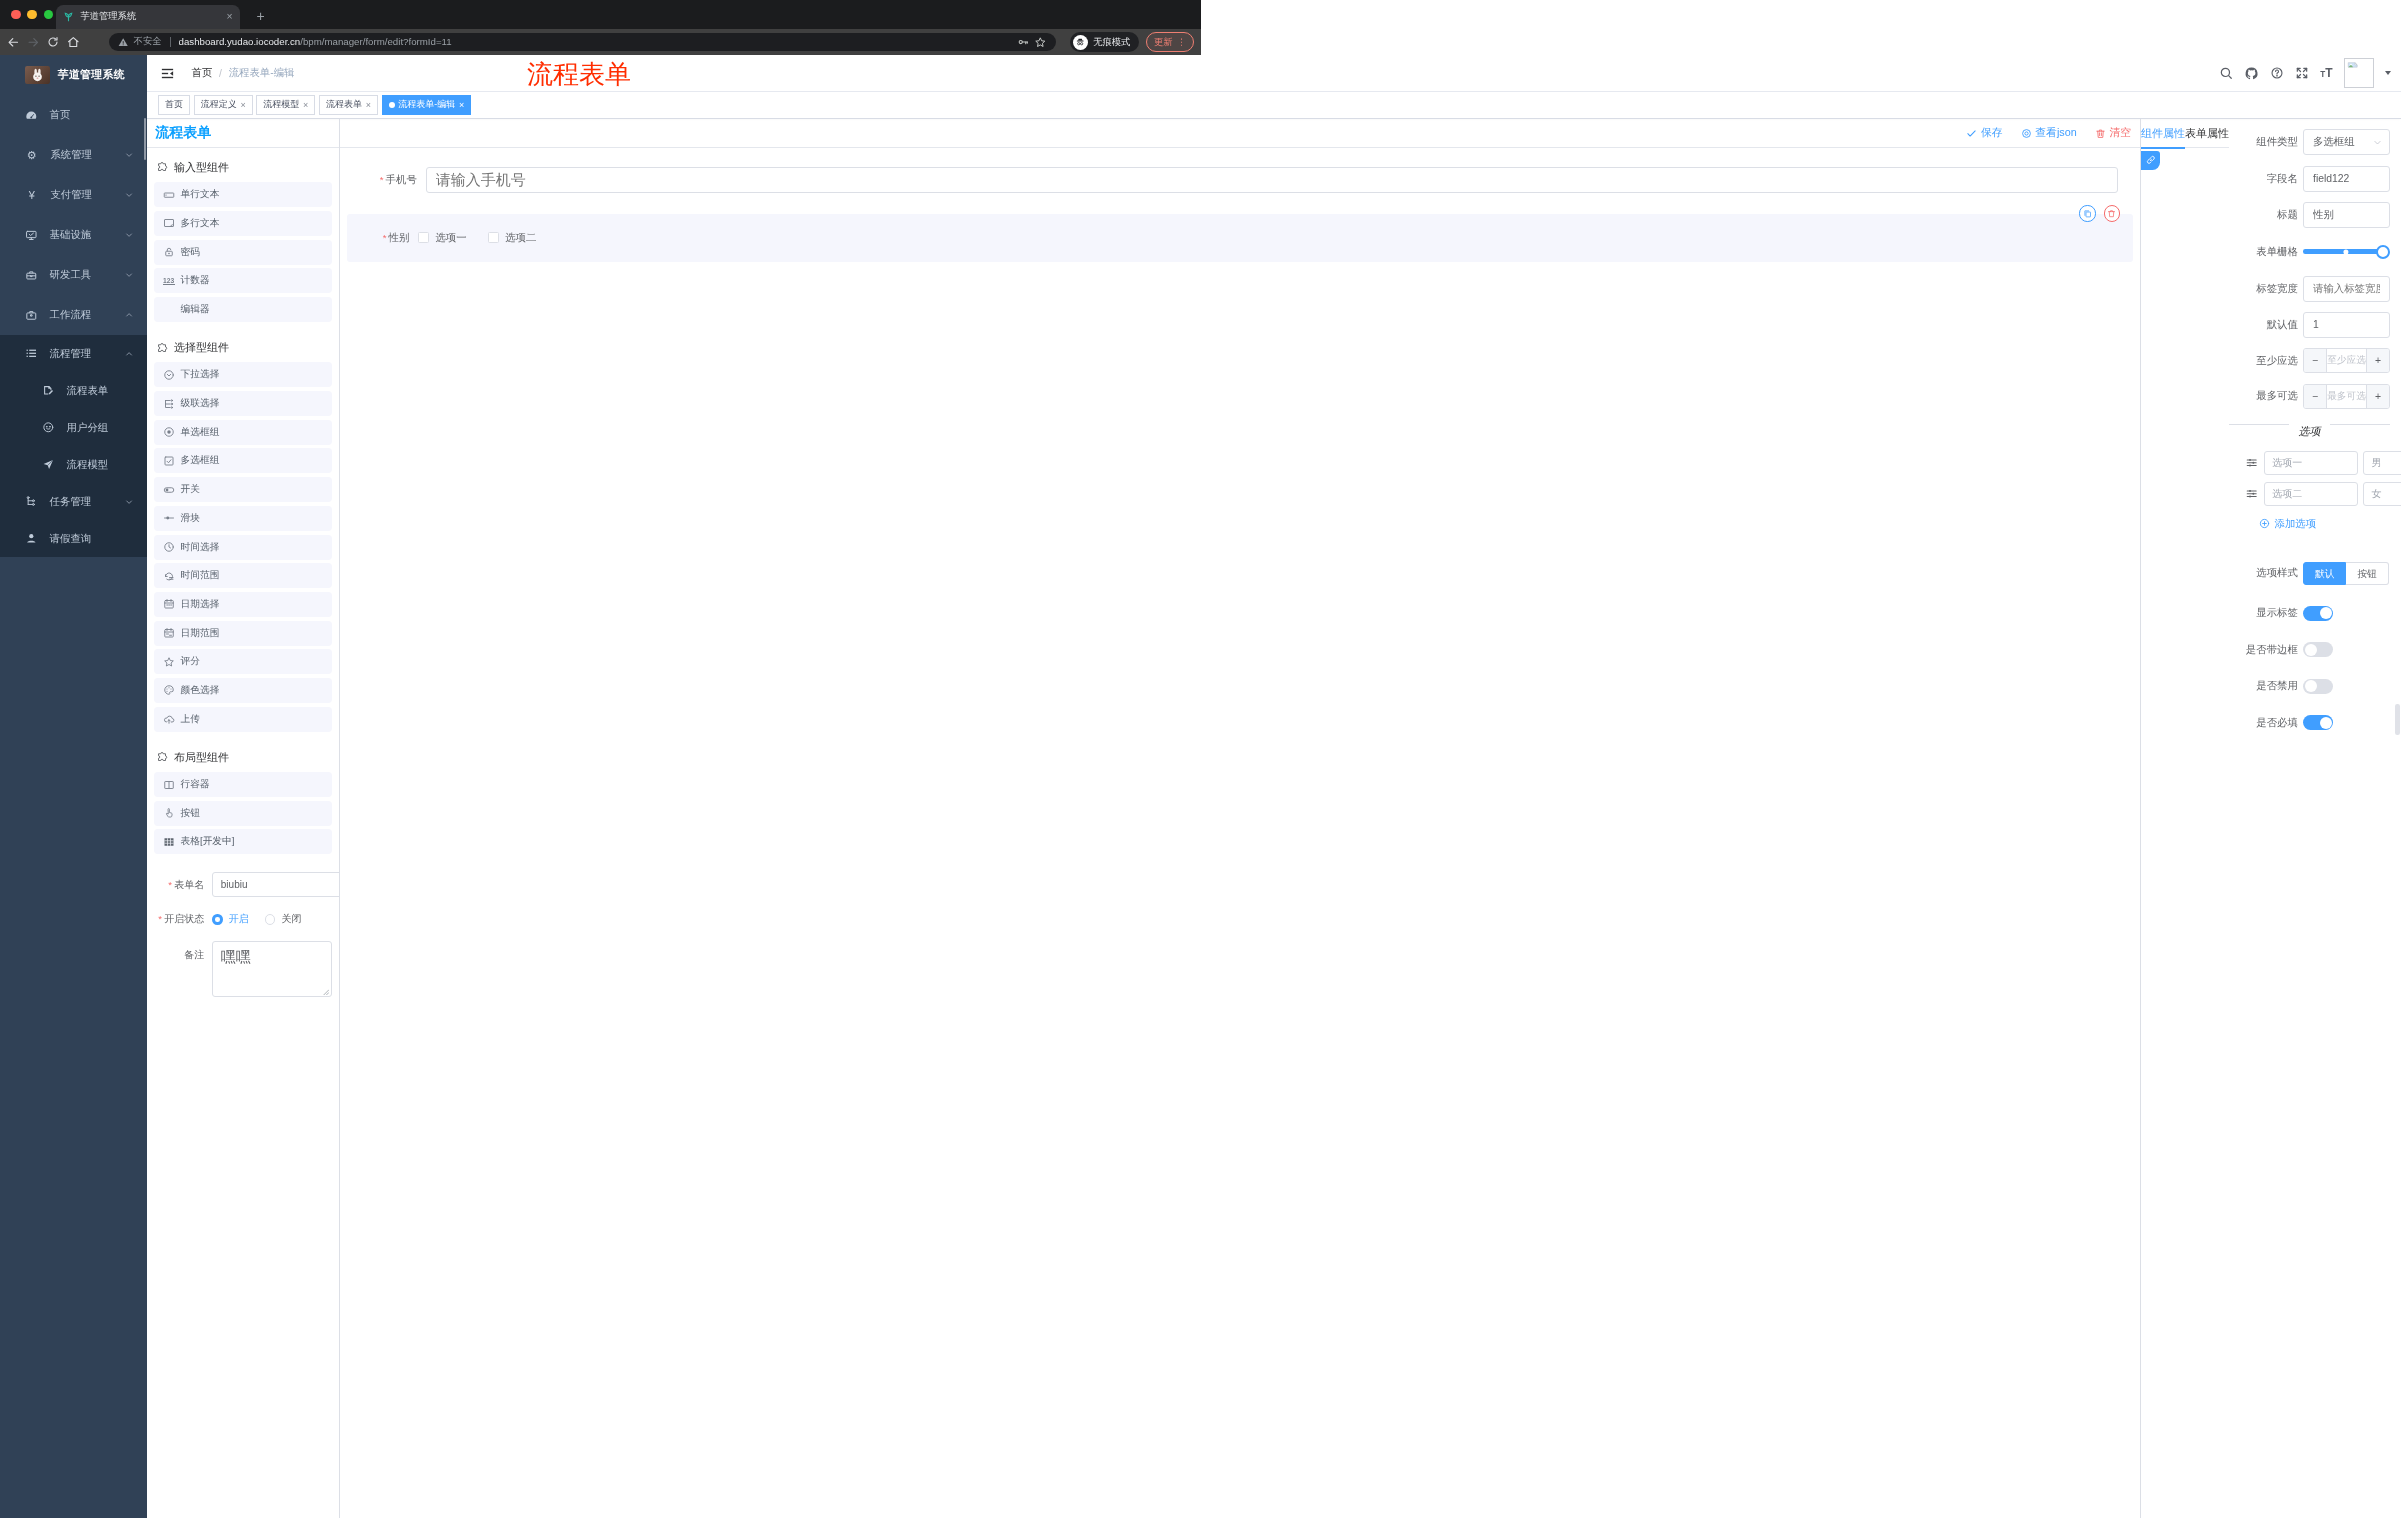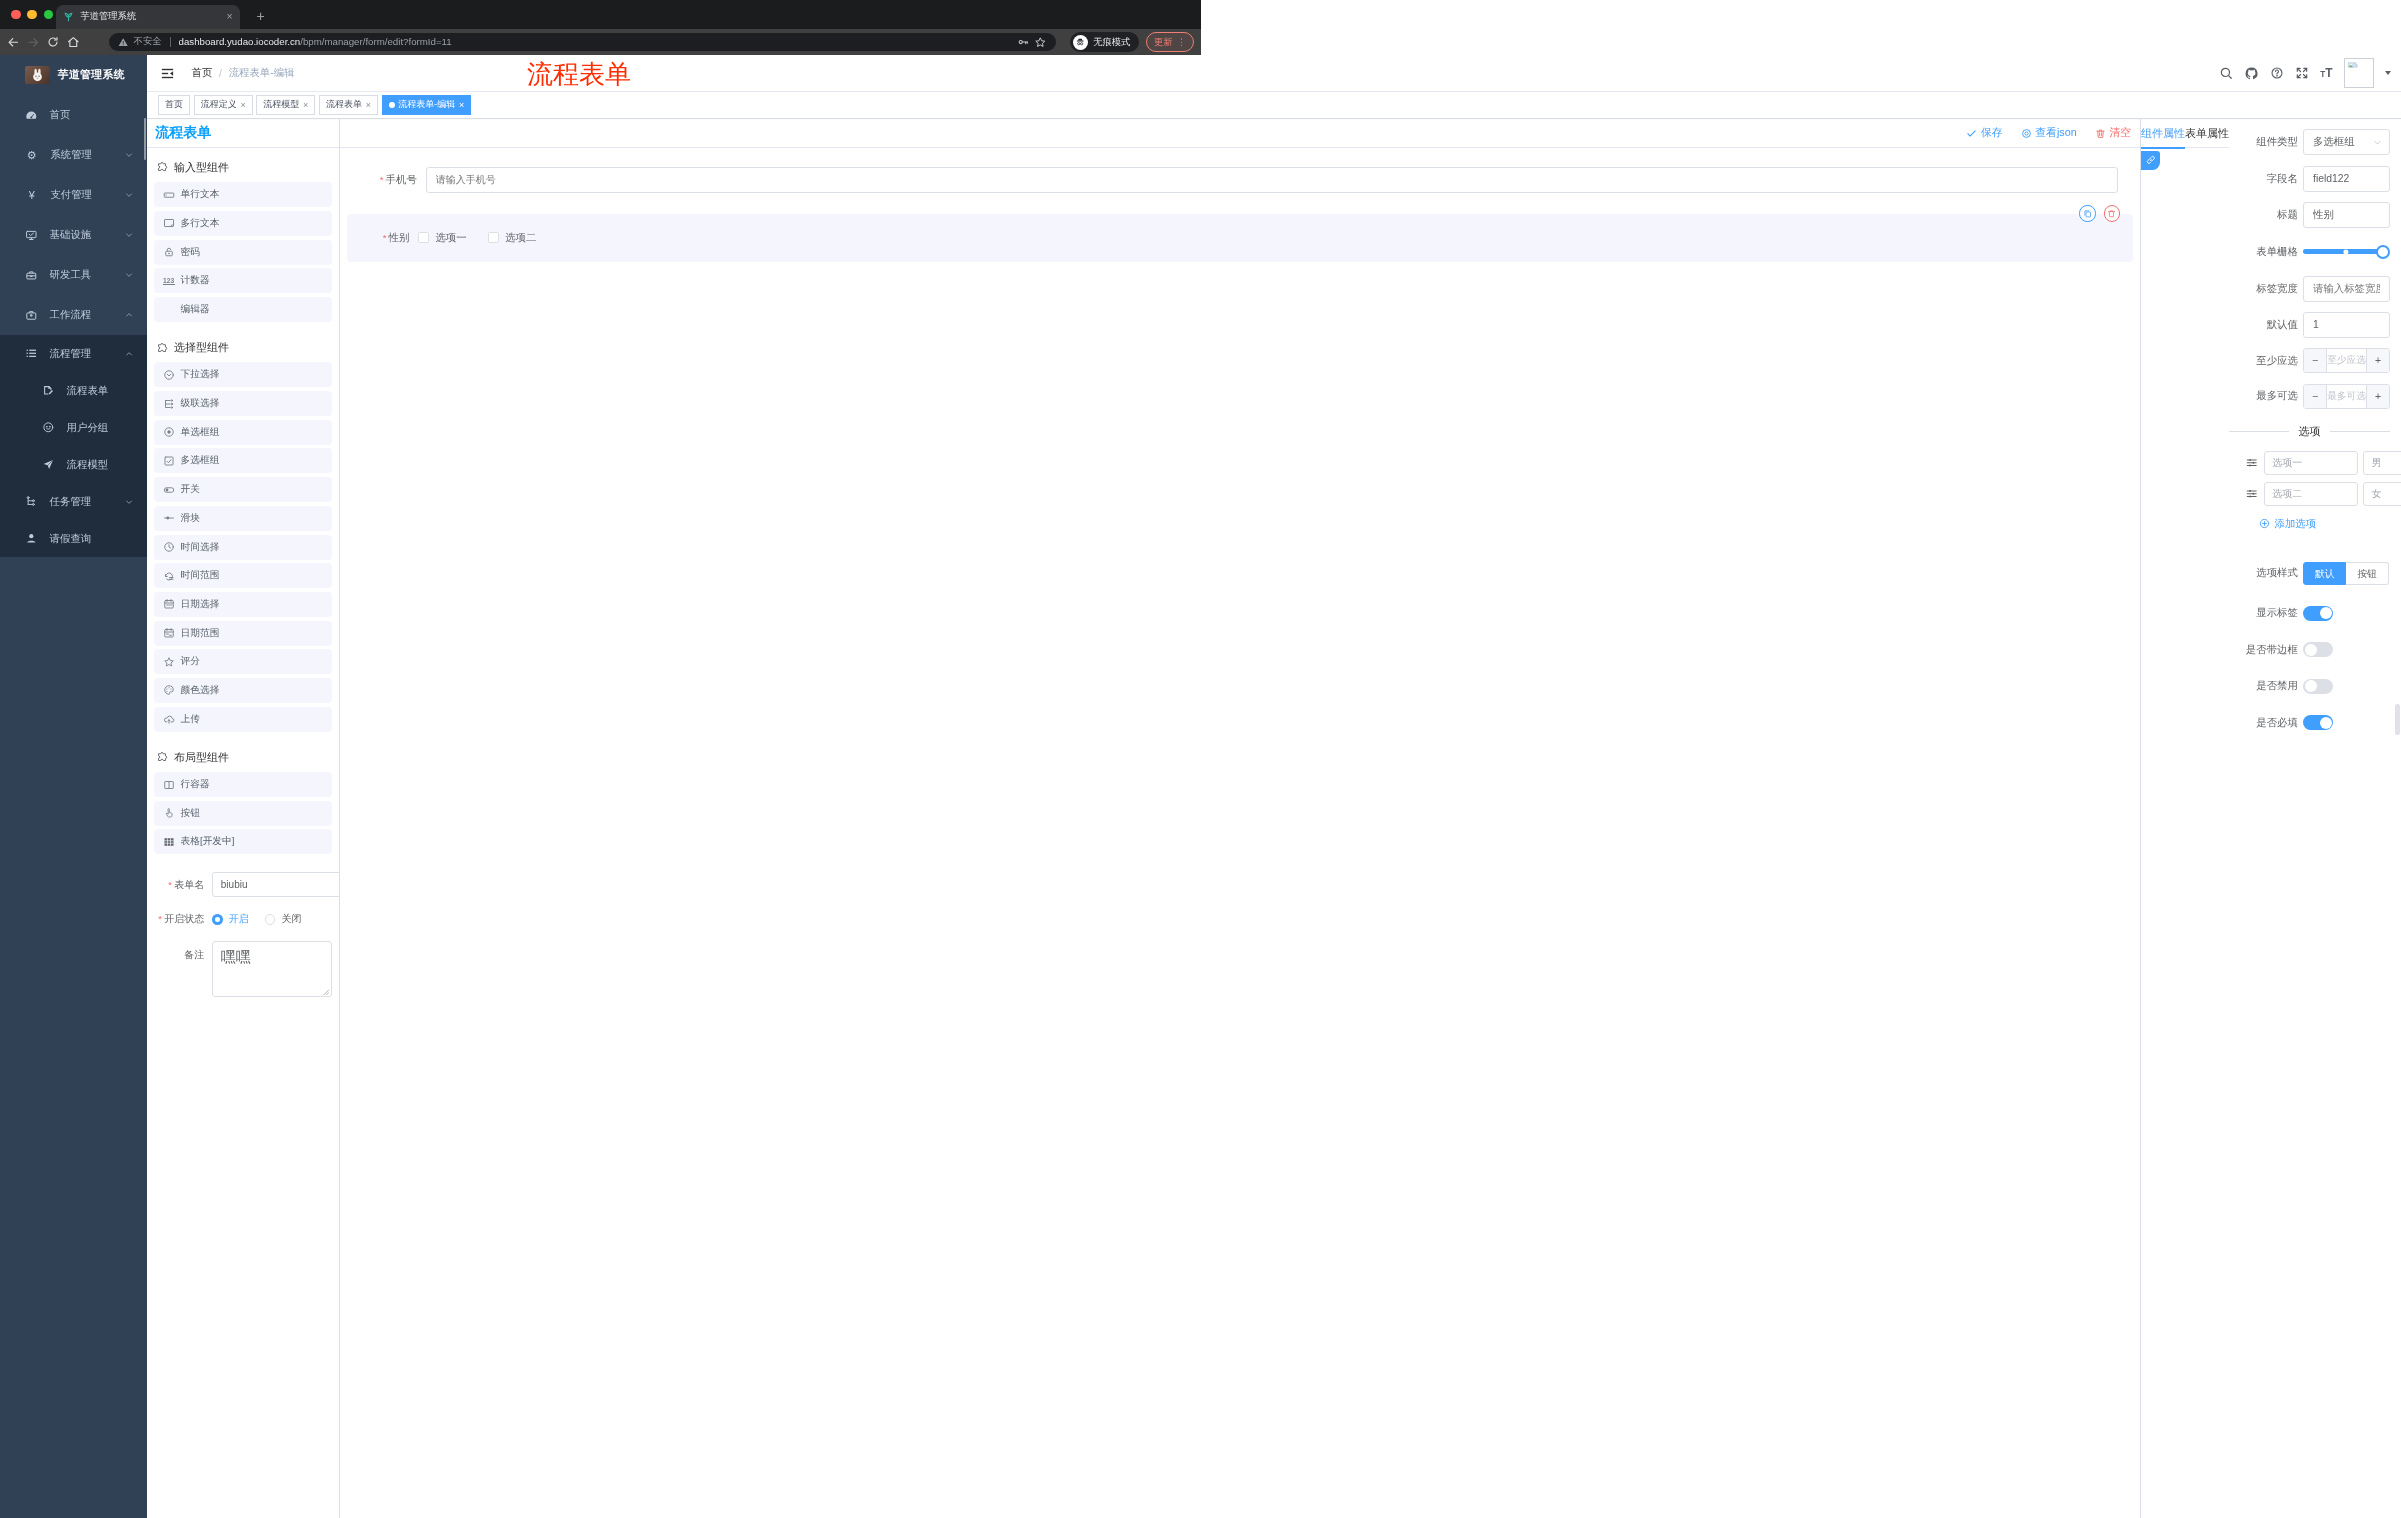--- a/index.html
+++ b/index.html
@@ -112,21 +112,21 @@
   
   .canvas { flex:1; min-width:0; border-right:0.7px solid #dcdfe6; display:flex; flex-direction:column; }
   .chead { height:29px; flex:none; border-bottom:0.7px solid #e4e7ed; display:flex; align-items:center;
     justify-content:flex-end; gap:18px; padding-right:9px; }
   .act { display:flex; align-items:center; gap:3.7px; font-size:10.8px; color:#409eff; cursor:pointer; }
   .act.red { color:#f56c6c; }
   .cbody { flex:1; padding:18.6px 7.4px; position:relative; }
   .frow { display:flex; align-items:center; }
   .frow .flabel { width:71px; flex:none; text-align:right; font-size:10.4px; color:#606266; padding-right:9px; white-space:nowrap; }
   .frow .fin { flex:1; height:26px; border:0.7px solid #dcdfe6; border-radius:3px; padding:0 9px;
-    font-size:10px; color:#606266; outline:none; font-family:inherit; margin-right:7.4px; background:#fff; }
+    font-size:15px; color:#606266; outline:none; font-family:inherit; margin-right:7.4px; background:#fff; }
   .frow.inner { margin:0 7.4px; }
   .selblock { position:relative; margin-top:21px; background:#f5f6fd; border-radius:3px; padding:17px 0; }
   .cbitem { display:flex; align-items:center; margin-right:21.5px; }
   .cbox { width:10.4px; height:10.4px; border:0.7px solid #dcdfe6; border-radius:1.5px; background:#fff; flex:none; }
   .cblab { font-size:10.4px; color:#606266; margin-left:6.7px; }
   .floaters { position:absolute; top:-8.2px; right:12.6px; display:flex; gap:8.2px; }
   .fbtn { width:16.3px; height:16.3px; border-radius:50%; background:#fff; display:flex; align-items:center;
     justify-content:center; cursor:pointer; }
   .fbtn.copy { border:0.7px solid #409eff; color:#409eff; }
   .fbtn.del { border:0.7px solid #f56c6c; color:#f56c6c; }
@@ -150,21 +150,21 @@
   .slider { position:relative; flex:1; height:4.5px; background:#409eff; border-radius:2.2px; margin-right:1.5px; }
   .slider .stop { position:absolute; left:50%; top:50%; transform:translate(-50%,-50%); width:5.2px; height:5.2px;
     border-radius:50%; background:#fff; }
   .slider .knob { position:absolute; right:-1.5px; top:50%; transform:translateY(-50%); width:14px; height:14px;
     border-radius:50%; background:#fff; border:2.2px solid #409eff; cursor:grab; }
   .stepper { display:flex; width:97px; height:25px; border:0.7px solid #dcdfe6; border-radius:3px; overflow:hidden; background:#fff; }
   .sbtn { width:23px; flex:none; background:#f5f7fa; color:#606266; display:flex; align-items:center;
     justify-content:center; font-size:10.4px; cursor:pointer; }
   .sbtn.minus { border-right:0.7px solid #dcdfe6; } .sbtn.plus { border-left:0.7px solid #dcdfe6; }
   .sval { flex:1; display:flex; align-items:center; justify-content:center; font-size:9.7px; color:#c0c4cc; }
-  .odiv { display:flex; align-items:center; margin:15px 0 12px 0; }
+  .odiv { display:flex; margin:15px 0 12px 0;font-style:italic; }
   .odiv .ln { flex:1; height:0.7px; background:#dcdfe6; }
   .odiv .ot { margin:0 9.7px; font-size:11px; color:#303133; }
   .orow { display:flex; align-items:center; margin:0 0 6.7px 16.3px; gap:5.2px; }
   .orow svg { color:#606266; flex:none; cursor:grab; }
   .oin { width:94px; height:24.5px; border:0.7px solid #dcdfe6; border-radius:3px; padding:0 7.4px; font-size:10px;
     color:#a2a7b0; outline:none; font-family:inherit; background:#fff; }
   .addopt { display:flex; align-items:center; gap:4.5px; color:#409eff; font-size:10.4px; margin:10.4px 0 0 30px; cursor:pointer; }
   .stylerow { margin-top:31px; }
   .seg { display:flex; }
   .segi { height:23px; line-height:21.5px; padding:0 11px; border:0.7px solid #dcdfe6; font-size:9.7px; color:#606266;

